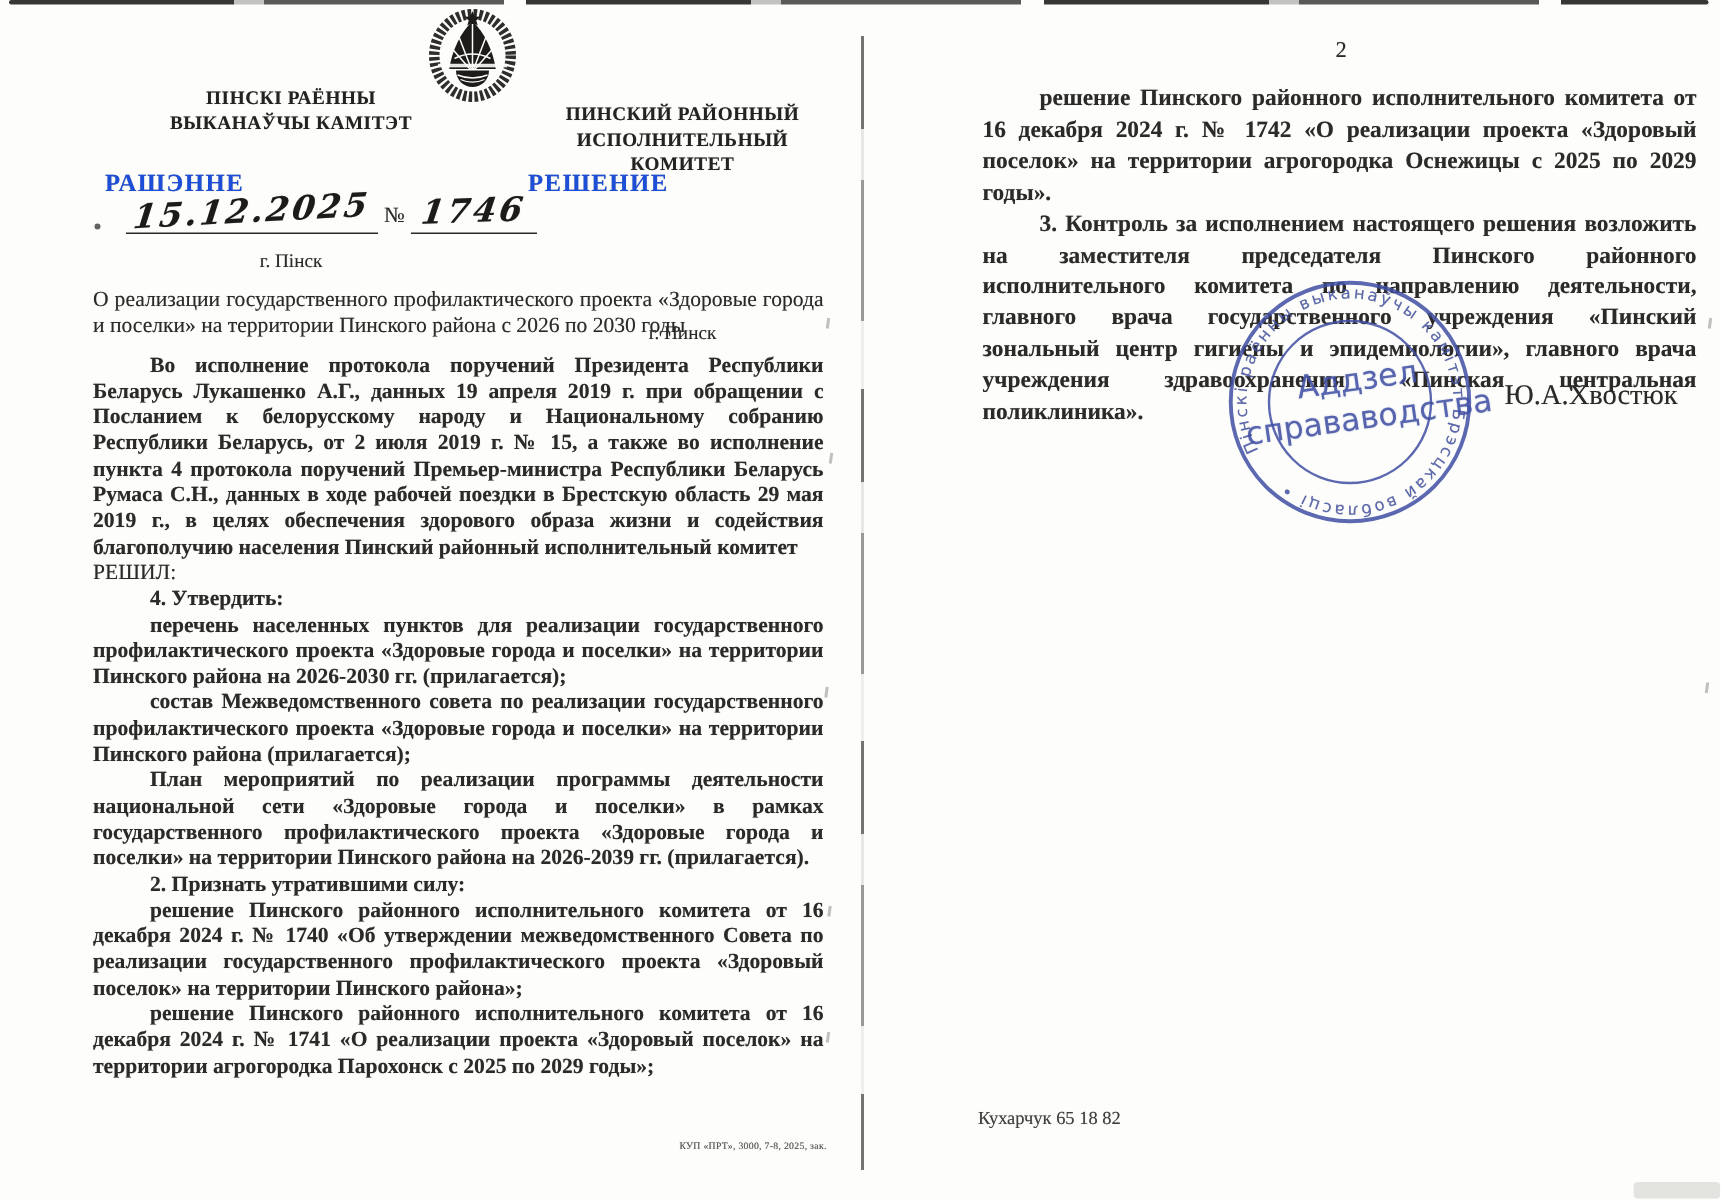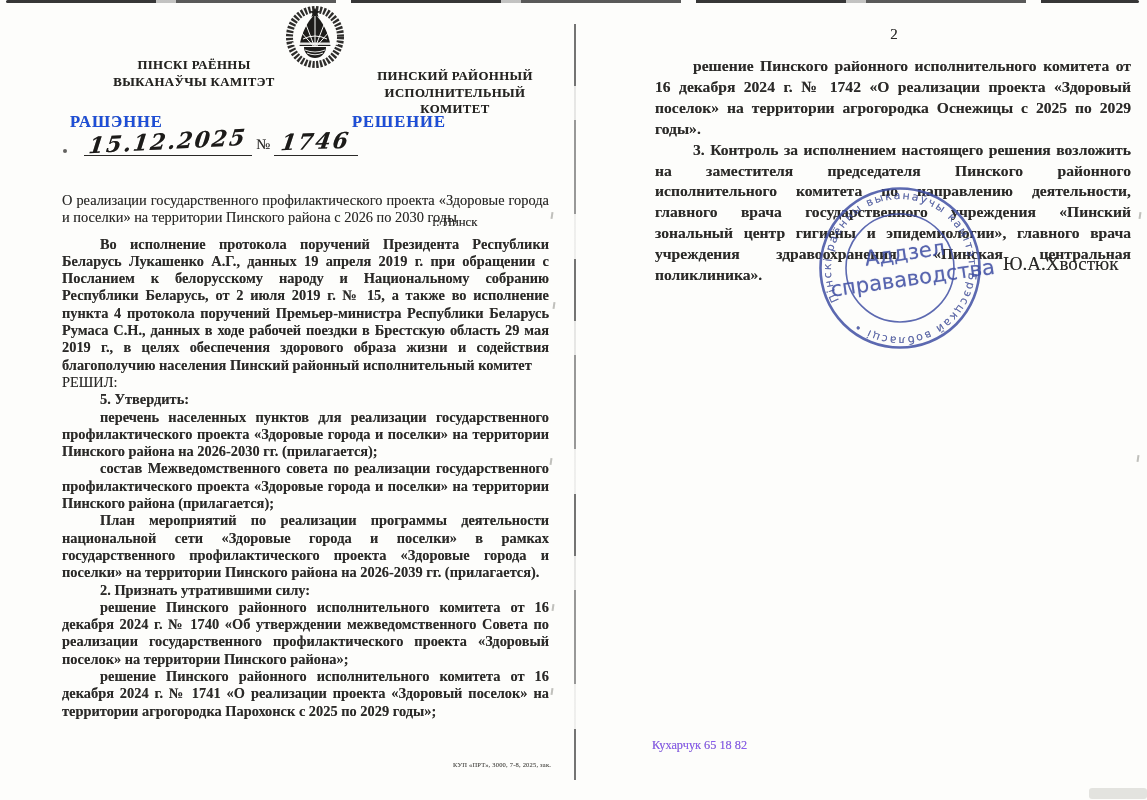--- a/index.html
+++ b/index.html
@@ -74,21 +74,21 @@
     position:absolute; left:828px; top:238px; width:185px;
     transform:rotate(-8deg);
     font-family:"DejaVu Sans", sans-serif; font-size:21px; line-height:26px;
     color:#4150a4; opacity:.88; text-shadow:0 0 1px rgba(65,80,164,.5);
     pointer-events:none;
   }
   .stamp-center .l1 { padding-left:38px; }
 
   
   .imprint { position:absolute; left:453px; top:761px; font-size:6.5px; letter-spacing:.2px; color:#55544f; font-family:"Liberation Serif", serif; }
-  .contact { position:absolute; left:652px; top:738px; font-size:12.3px; color:#8b5cf6; }
+  .contact { position:absolute; left:652px; top:738px; font-size:12.3px; color:#404040; }
 </style>
 </head>
 <body>
 
 <div class="screen">
 
   <div class="top-scan-line"></div>
   <div class="page-divider"></div>
   <div class="dot-artifact" style="left:63px; top:149px;"></div>
   <div class="tick" style="left:551px; top:212px;"></div>
@@ -131,27 +131,28 @@
 
   <div class="doc-type doc-type-by">РАШЭННЕ</div>
   <div class="doc-type doc-type-ru">РЕШЕНИЕ</div>
 
   <div class="date-row">
     <span class="hw hw-date"><span class="hw-inner">15.12.2025</span></span>
     <span class="no-label">№</span>
     <span class="hw hw-num"><span class="hw-inner">1746</span></span>
   </div>
 
+  <div class="place place-by">г. Пінск</div>
   <div class="place place-ru">г. Пинск</div>
 
   <div class="body-left">
     <p class="title">О реализации государственного профилактического проекта «Здоровые города и поселки» на территории Пинского района с 2026 по 2030 годы</p>
     <p class="indent">Во исполнение протокола поручений Президента Республики Беларусь Лукашенко А.Г., данных 19 апреля 2019 г. при обращении с Посланием к белорусскому народу и Национальному собранию Республики Беларусь, от 2 июля 2019 г. № 15, а также во исполнение пункта 4 протокола поручений Премьер-министра Республики Беларусь Румаса С.Н., данных в ходе рабочей поездки в Брестскую область 29 мая 2019 г., в целях обеспечения здорового образа жизни и содействия благополучию населения Пинский районный исполнительный комитет</p>
     <p>РЕШИЛ:</p>
-    <p class="indent">5.  Утвердить:</p>
+    <p class="indent">4.  Утвердить:</p>
     <p class="indent">перечень населенных пунктов для реализации государственного профилактического проекта «Здоровые города и поселки» на территории Пинского района на 2026-2030 гг.  (прилагается);</p>
     <p class="indent">состав Межведомственного совета по реализации государственного профилактического проекта «Здоровые города и поселки» на территории Пинского района (прилагается);</p>
     <p class="indent">План мероприятий по реализации программы деятельности национальной сети «Здоровые города и поселки» в рамках государственного профилактического проекта «Здоровые города и поселки» на территории Пинского района на 2026-2039 гг. (прилагается).</p>
     <p class="indent">2.  Признать утратившими силу:</p>
     <p class="indent">решение Пинского районного исполнительного комитета от 16 декабря 2024 г. № 1740 «Об утверждении межведомственного Совета по реализации государственного профилактического проекта «Здоровый поселок» на территории Пинского района»;</p>
     <p class="indent">решение Пинского районного исполнительного комитета от 16 декабря 2024 г. № 1741 «О реализации проекта «Здоровый поселок» на территории агрогородка Парохонск с 2025 по 2029 годы»;</p>
   </div>
 
   <div class="imprint">КУП «ПРТ», 3000, 7-8, 2025, зак.</div>
 

